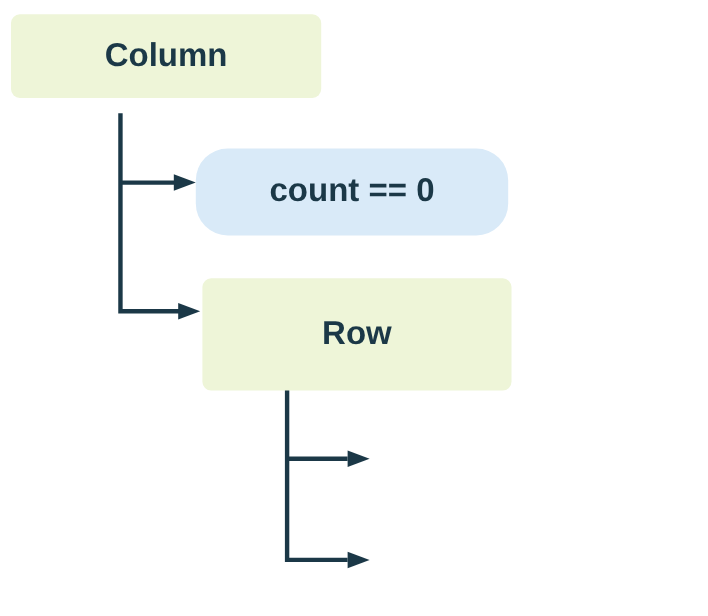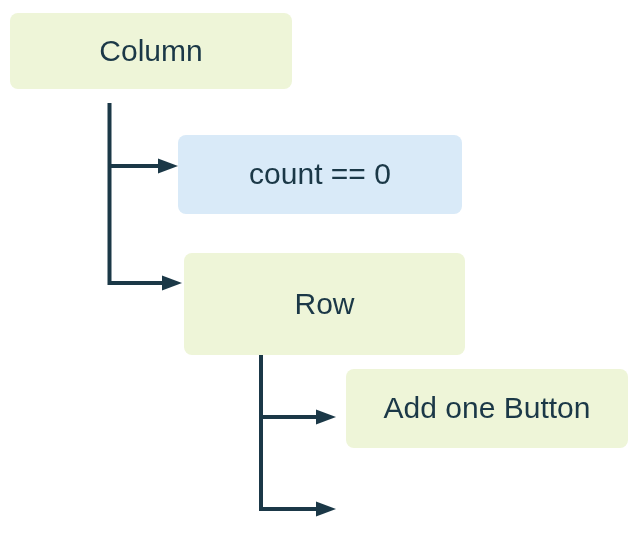--- a/index.html
+++ b/index.html
@@ -37,20 +37,21 @@
     border-radius: 8px;
     display: flex;
     align-items: center;
     justify-content: center;
     text-align: center;
     color: var(--color-text, #1b3847);
     font-size: 30px;
     line-height: 1.15;
     padding: 0 30px;
     box-sizing: border-box;
+    font-weight: bold;
   }
   .node.widget   { background: var(--color-widget-fill, #eef5d8); }
   .node.condition{ background: var(--color-condition-fill, #d9eaf8); }
 </style>
 </head>
 <body>
 
 <div class="canvas">
 
   <svg class="edges" viewBox="0 0 644 560" aria-hidden="true">
@@ -65,26 +66,23 @@
 
     <path class="edge" d="M261 417 L316 417"></path>
     <polygon class="arrowhead" points="336,417 316,409.5 316,424.5"></polygon>
     <polygon class="arrowhead" points="336,509 316,501.5 316,516.5"></polygon>
   </svg>
 
   <div class="node widget" style="left:10px; top:13px; width:282px; height:76px;">
     <span>Column</span>
   </div>
 
-  <div class="node condition" style="left:178px; top:135px; width:284px; height:79px;">
+  <div class="node condition" style="left:178px; top:135px; width:284px; height:79px;border-radius:29px;">
     <span>count == 0</span>
   </div>
 
   <div class="node widget" style="left:184px; top:253px; width:281px; height:102px;">
     <span>Row</span>
   </div>
 
-  <div class="node widget" style="left:346px; top:369px; width:282px; height:79px;">
-    <span>Add one Button</span>
-  </div>
 
 
 </div>
 
 </body></html>

